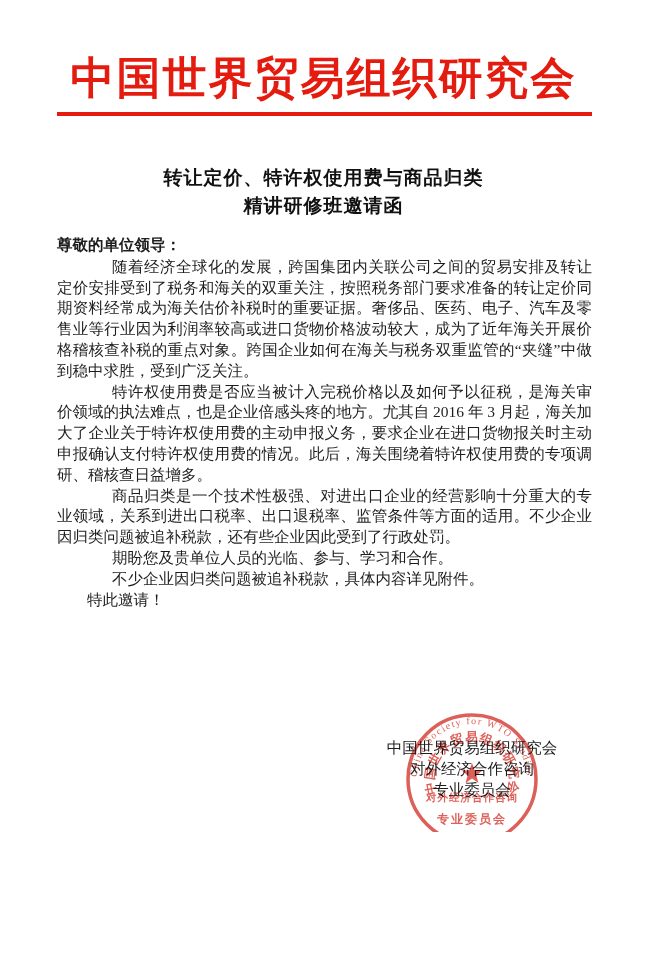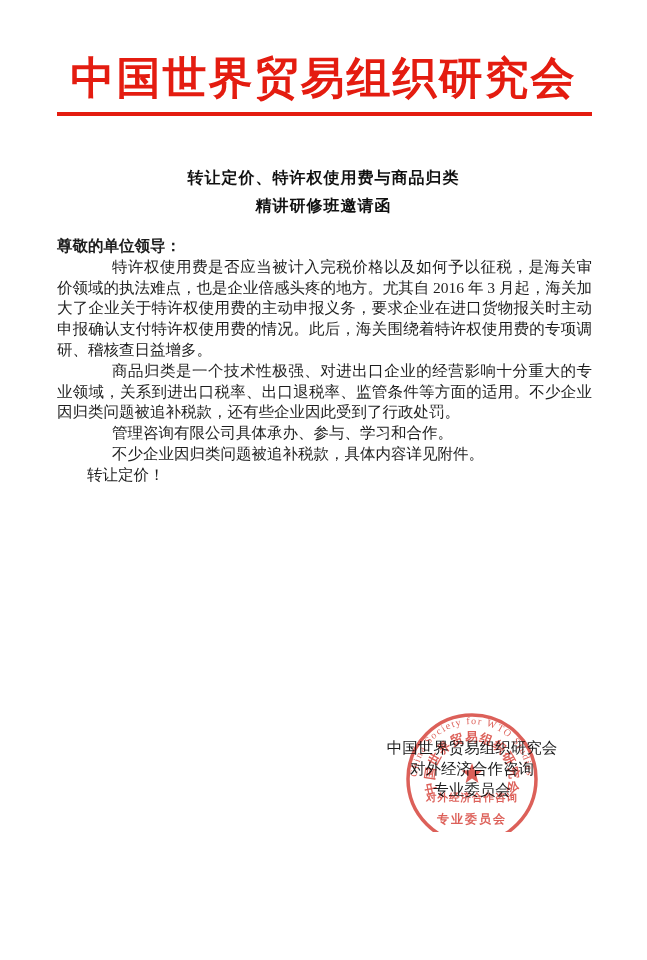--- a/index.html
+++ b/index.html
@@ -27,32 +27,32 @@
   }
   .letterhead-rule{
     position:absolute;top:112px;left:57px;width:535px;height:4px;
     background:var(--red);
   }
   .doc-title{
     position:absolute;top:164px;left:0;width:100%;
     text-align:center;
     font-family:"Liberation Sans","DejaVu Sans",sans-serif;
     font-weight:bold;
-    font-size:16px;line-height:28px;
+    font-size:19px;line-height:28px;
     color:#111;
     letter-spacing:1px;
   }
   .body-text{
     position:absolute;top:236px;left:57px;width:535px;
     font-size:15.5px;line-height:20.8px;
     text-align:justify;
     color:var(--ink);
   }
   .body-text p{margin:0;padding:0;}
-  .salutation{font-weight:bold;font-family:Liberation Serif, serif;font-size:15.5px;}
+  .salutation{font-weight:bold;font-family:Liberation Mono, monospace;font-size:15.5px;}
   .indent-l{text-indent:55px;}
   .indent-s{text-indent:30px;}
   .signature{
     position:absolute;top:737px;left:342px;width:260px;
     text-align:center;
     font-size:15.5px;line-height:21px;
     color:var(--ink);
     z-index:1;
   }
   .signature div{white-space:nowrap;}
@@ -75,25 +75,26 @@
 
   <div class="letterhead-rule"></div>
 
   <div class="doc-title">
     <div>转让定价、特许权使用费与商品归类</div>
     <div>精讲研修班邀请函</div>
   </div>
 
   <div class="body-text">
     <p class="salutation">尊敬的单位领导：</p>
+    <p class="indent-l">随着经济全球化的发展，跨国集团内关联公司之间的贸易安排及转让定价安排受到了税务和海关的双重关注，按照税务部门要求准备的转让定价同期资料经常成为海关估价补税时的重要证据。奢侈品、医药、电子、汽车及零售业等行业因为利润率较高或进口货物价格波动较大，成为了近年海关开展价格稽核查补税的重点对象。跨国企业如何在海关与税务双重监管的“夹缝”中做到稳中求胜，受到广泛关注。</p>
     <p class="indent-l">特许权使用费是否应当被计入完税价格以及如何予以征税，是海关审价领域的执法难点，也是企业倍感头疼的地方。尤其自 2016 年 3 月起，海关加大了企业关于特许权使用费的主动申报义务，要求企业在进口货物报关时主动申报确认支付特许权使用费的情况。此后，海关围绕着特许权使用费的专项调研、稽核查日益增多。</p>
     <p class="indent-l">商品归类是一个技术性极强、对进出口企业的经营影响十分重大的专业领域，关系到进出口税率、出口退税率、监管条件等方面的适用。不少企业因归类问题被追补税款，还有些企业因此受到了行政处罚。</p>
-    <p class="indent-l">管理咨询有限公司具体承办、参与、学习和合作。</p>
+    <p class="indent-l">期盼您及贵单位人员的光临、参与、学习和合作。</p>
     <p class="indent-l">不少企业因归类问题被追补税款，具体内容详见附件。</p>
-    <p class="indent-s">转让定价！</p>
+    <p class="indent-s">特此邀请！</p>
   </div>
 
   <div class="signature">
     <div>中国世界贸易组织研究会</div>
     <div>对外经济合作咨询</div>
     <div>专业委员会</div>
   </div>
 
   <svg class="seal" viewBox="0 0 150 150" aria-hidden="true">
     <circle cx="75" cy="75" r="64" fill="none" stroke="var(--seal-red)" stroke-width="3.5"></circle>

